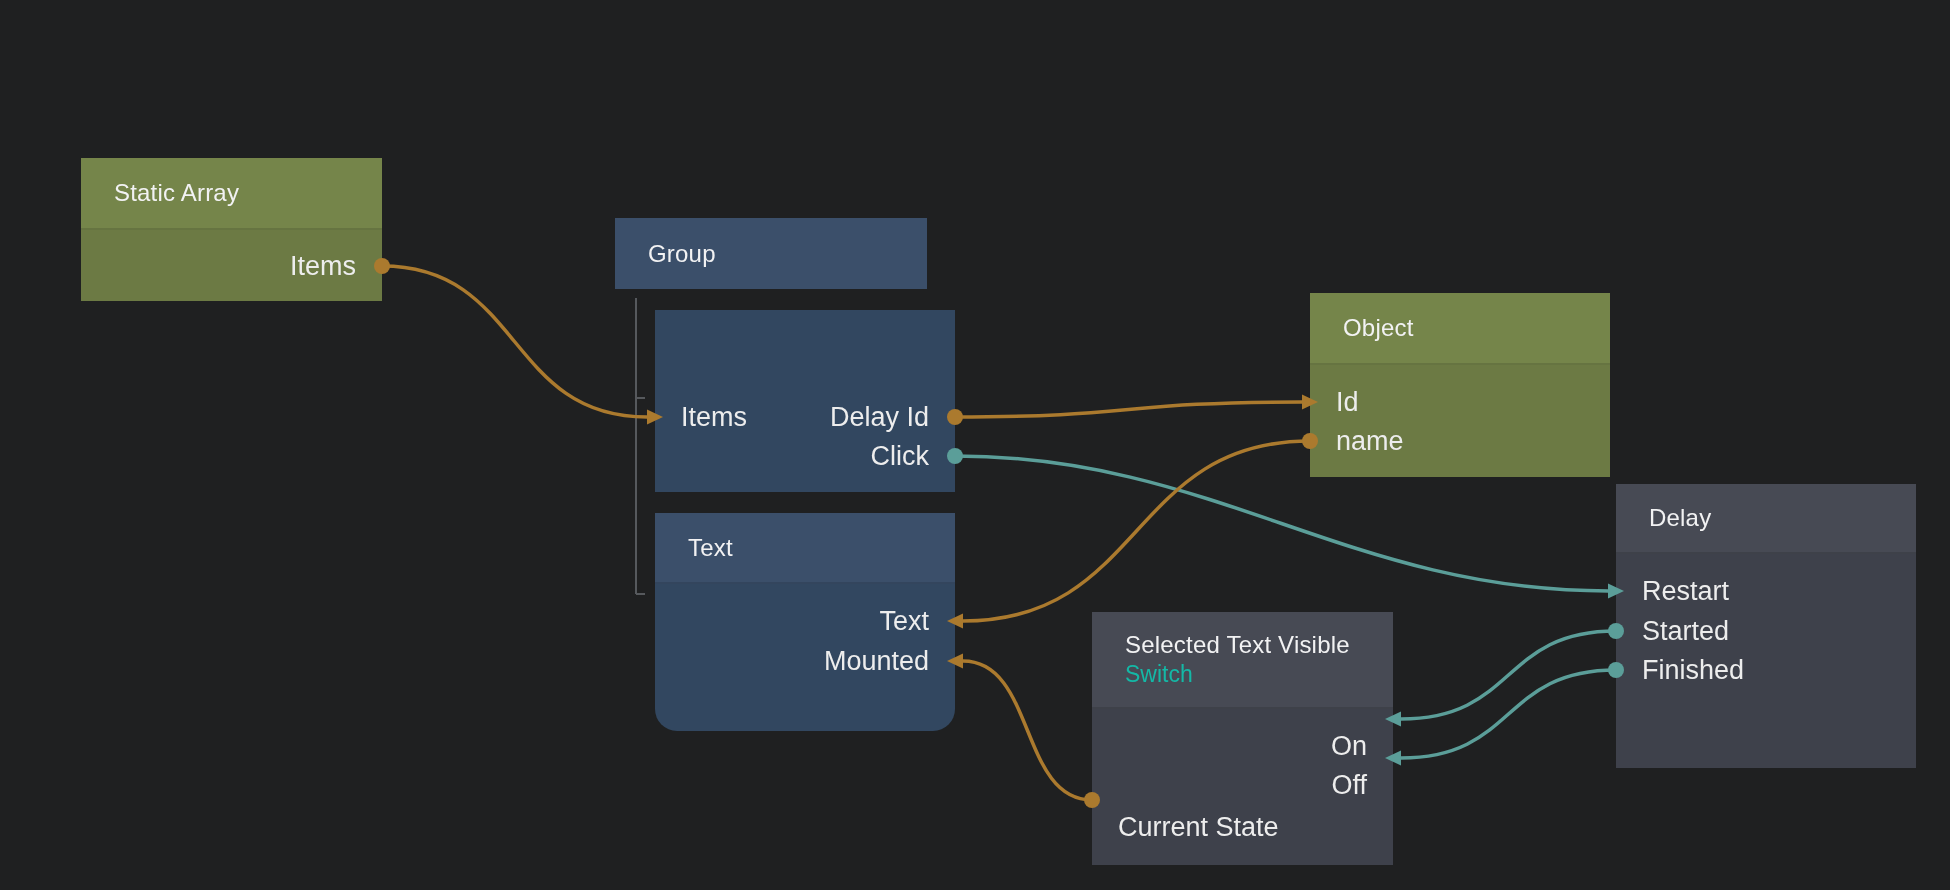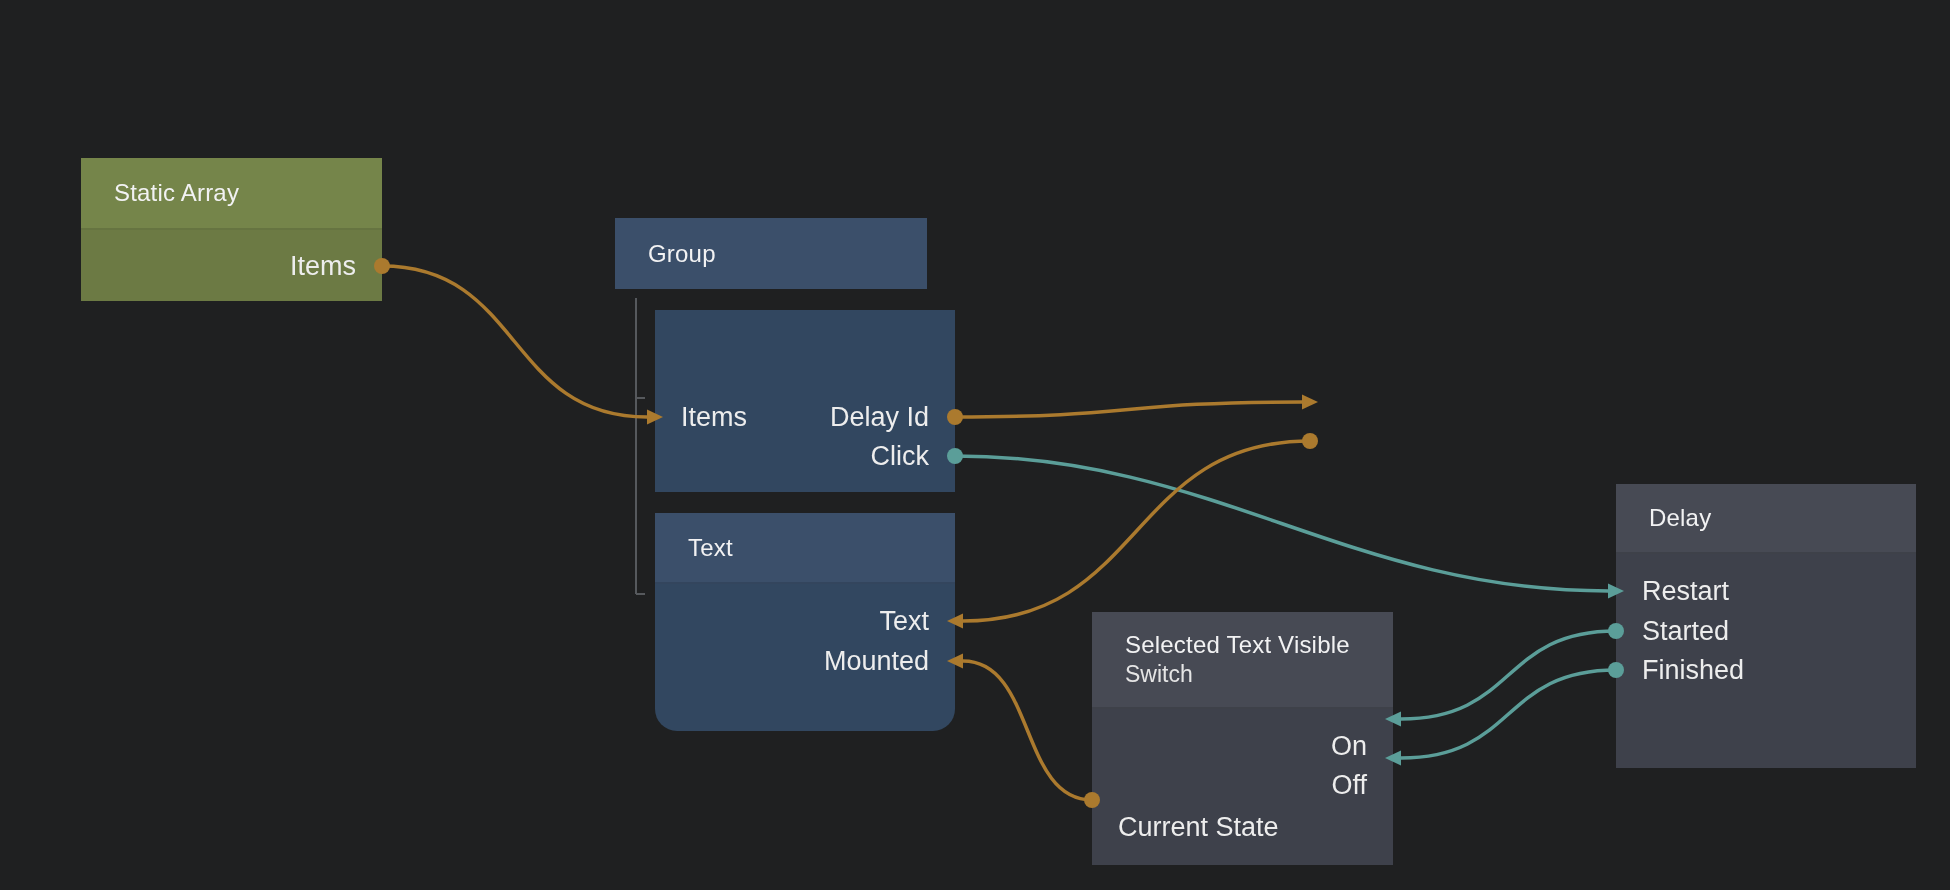--- a/index.html
+++ b/index.html
@@ -3,21 +3,21 @@
 <meta charset="utf-8">
 <style>
   html,body{margin:0;padding:0;background:#1e1f20;}
   body{font-family:"Liberation Sans","DejaVu Sans",sans-serif;}
   #canvas{position:relative;width:1950px;height:890px;background:#1f2021;overflow:hidden;}
   .node{position:absolute;box-sizing:border-box;}
   .node-header{position:absolute;left:0;top:0;width:100%;box-sizing:border-box;
     display:flex;flex-direction:column;justify-content:center;padding-left:33px;
     border-bottom:2px solid rgba(0,0,0,0.12);}
   .node-title{font-size:24px;color:#f2f2f3;letter-spacing:0.2px;white-space:nowrap;}
-  .node-subtitle{font-size:23px;color:#e5e5e5;margin-top:2px;white-space:nowrap;}
+  .node-subtitle{font-size:23px;color:#14b8a6;margin-top:2px;white-space:nowrap;}
   .port-label{position:absolute;height:30px;line-height:30px;font-size:27px;color:#ededed;white-space:nowrap;}
   .port-left{left:26px;}
   .port-right{right:26px;text-align:right;}
   #wires{position:absolute;left:0;top:0;z-index:5;pointer-events:none;}
 </style>
 </head>
 <body>
 
 <div id="canvas" style="width: 1950px; height: 890px; background: rgb(31, 32, 33);">
     <div class="node" style="left: 81px; top: 158px; width: 301px; height: 143px; background: rgb(108, 122, 68);">
@@ -35,20 +35,27 @@
       <span class="port-label port-left" style="top: 92px;">Items</span>
       <span class="port-label port-right" style="top: 92px;">Delay Id</span>
       <span class="port-label port-right" style="top: 131px;">Click</span>
     </div>
     <div class="node" style="left: 655px; top: 513px; width: 300px; height: 218px; background: rgb(50, 71, 96); border-radius: 22px;">
       <div class="node-header" style="height: 71px; background: rgb(59, 79, 106);">
         <span class="node-title">Text</span>
       </div>
       <span class="port-label port-right" style="top: 93px;">Text</span>
       <span class="port-label port-right" style="top: 133px;">Mounted</span>
+    </div>
+    <div class="node" style="left: 1310px; top: 293px; width: 300px; height: 184px; background: rgb(108, 122, 68);">
+      <div class="node-header" style="height: 72px; background: rgb(117, 133, 74);">
+        <span class="node-title">Object</span>
+      </div>
+      <span class="port-label port-left" style="top: 94px;">Id</span>
+      <span class="port-label port-left" style="top: 133px;">name</span>
     </div>
     <div class="node" style="left: 1616px; top: 484px; width: 300px; height: 284px; background: rgb(62, 65, 75);">
       <div class="node-header" style="height: 70px; background: rgb(71, 74, 84);">
         <span class="node-title">Delay</span>
       </div>
       <span class="port-label port-left" style="top: 92px;">Restart</span>
       <span class="port-label port-left" style="top: 132px;">Started</span>
       <span class="port-label port-left" style="top: 171px; text-align: center;">Finished</span>
     </div>
     <div class="node" style="left: 1092px; top: 612px; width: 301px; height: 253px; background: rgb(62, 65, 75);">

